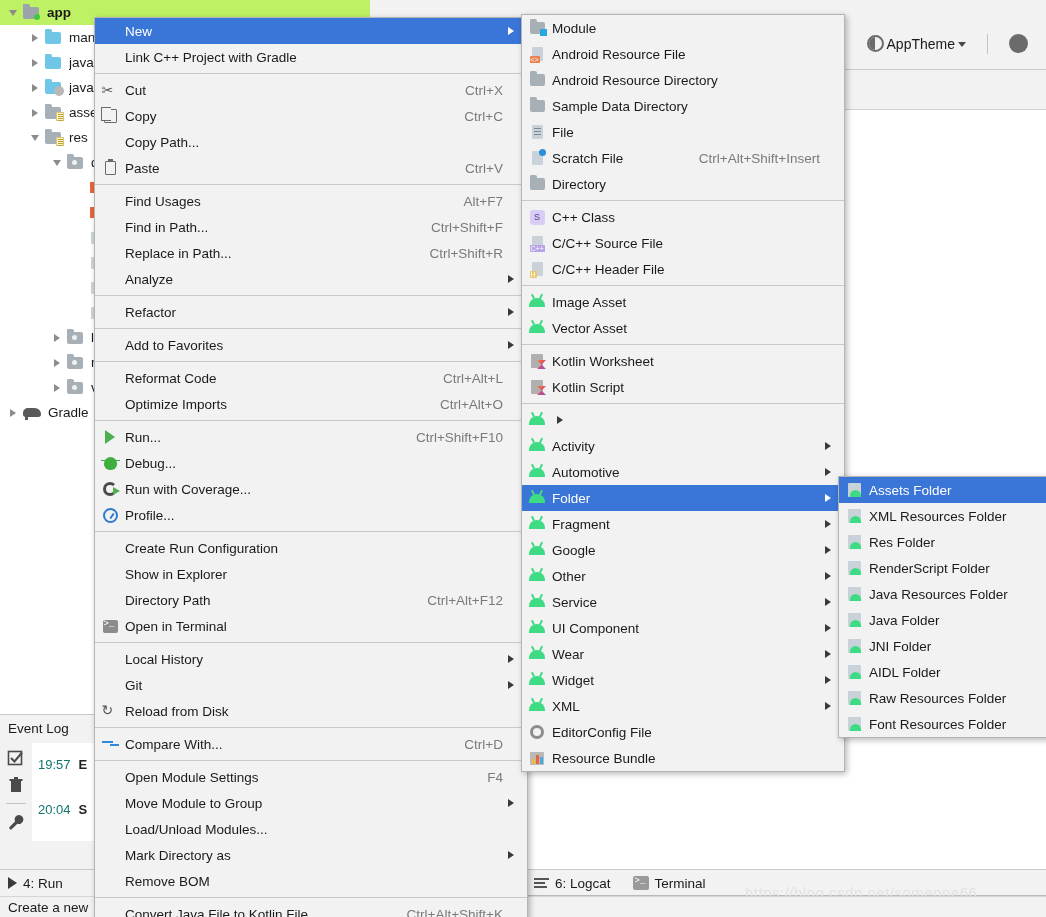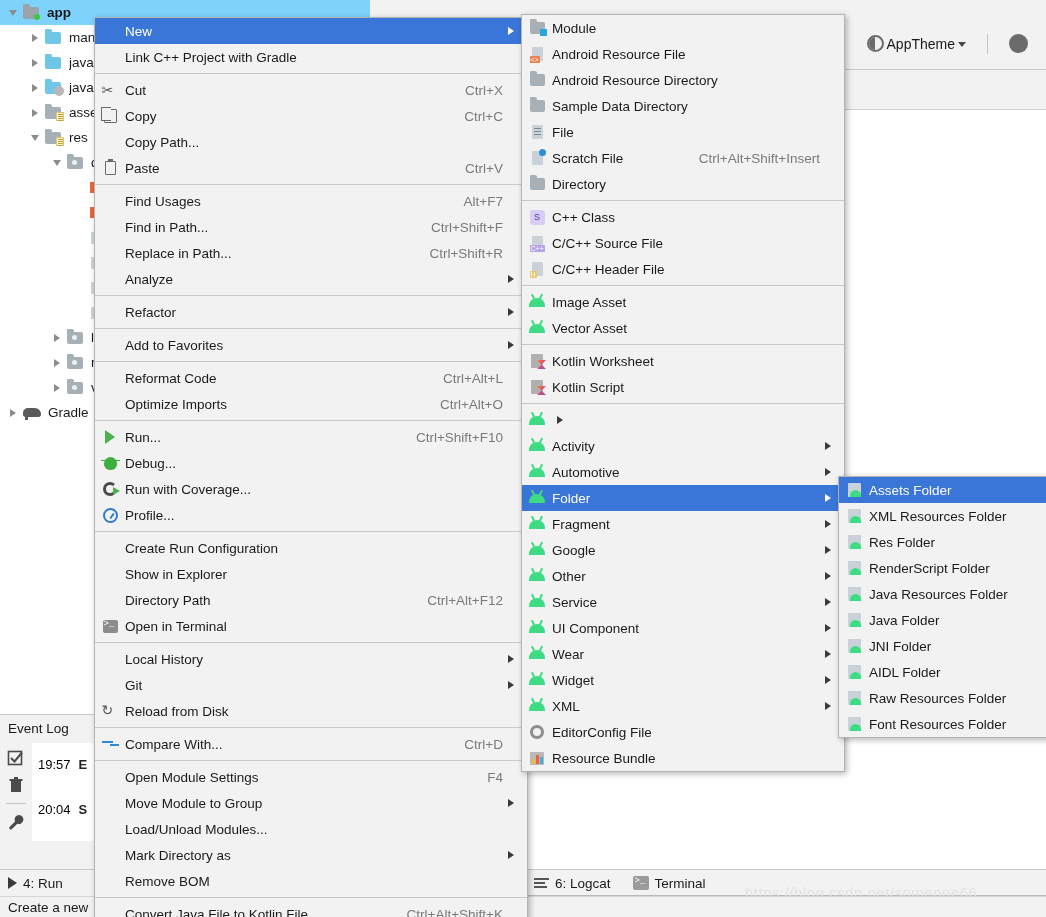--- a/index.html
+++ b/index.html
@@ -18,21 +18,21 @@
   .ide-bg { position:absolute; inset:0; background:#ffffff; }
 
   .project-tree {
     position:absolute; left:0; top:0; width:370px; height:714px;
     background:#ffffff;
   }
   .tree-row {
     position:absolute; left:0; height:25px; width:370px;
     display:flex; align-items:center; font-size:13.5px;
   }
-  .tree-row.sel { background:#7dd3fc; }
+  .tree-row.sel { background:#bef264; }
   .tw { width:18px; display:flex; justify-content:center; align-items:center; }
   .tw .arrow-r { width:0;height:0;border-left:6px solid #8c8c8c;border-top:4px solid transparent;border-bottom:4px solid transparent; }
   .tw .arrow-d { width:0;height:0;border-top:6px solid #8c8c8c;border-left:4px solid transparent;border-right:4px solid transparent; }
   .fico { width:20px; height:16px; position:relative; margin-right:5px; flex:none;}
   .folder-shape { position:absolute; left:1px; top:2px; width:16px; height:12px; border-radius:1px 2px 2px 2px; }
   .folder-shape::before{content:"";position:absolute;left:0;top:-3px;width:7px;height:4px;border-radius:1px 2px 0 0;background:inherit;}
   .fc-blue .folder-shape{background:#6fc6e6;}
   .fc-gray .folder-shape{background:#a6b0b6;}
   .fc-dark .folder-shape{background:#9aa4aa;}
   .badge-dot{position:absolute;right:2px;bottom:1px;width:6px;height:6px;border-radius:50%;background:#3ec93e;}
@@ -82,21 +82,21 @@
   .eventlog-panel{
     position:absolute;left:0;top:714px;width:286px;height:155px;background:#f2f2f2;
     border-top:1px solid #c9c9c9;
   }
   .eventlog-title{padding:6px 8px;font-size:13.5px;color:#1a1a1a;}
   .el-side{position:absolute;left:0;top:28px;width:32px;bottom:0;display:flex;flex-direction:column;align-items:center;padding-top:6px;gap:9px;}
   .el-ico{width:18px;height:18px;color:#4a4a4a;}
   .el-sep{width:20px;height:1px;background:#c4c4c4;}
   .el-body{position:absolute;left:32px;top:28px;right:0;bottom:28px;background:#ffffff;padding:4px 6px;font-size:13px;}
   .el-line{display:flex;gap:8px;height:27px;align-items:center;}
-  .el-time{color:#000000;}
+  .el-time{color:#0f766e;}
   .el-msg{color:#222;font-weight:bold;}
 
   .status-run{
     position:absolute;left:0;top:869px;width:95px;height:27px;background:#f2f2f2;
     display:flex;align-items:center;gap:6px;padding-left:8px;border-top:1px solid #c9c9c9;
   }
   .run-tri{width:0;height:0;border-left:9px solid #3a3a3a;border-top:6px solid transparent;border-bottom:6px solid transparent;}
   .status-bar{
     position:absolute;left:0;top:896px;width:1046px;height:21px;background:#f2f2f2;
     display:flex;align-items:center;padding-left:8px;font-size:13.5px;border-top:1px solid #d6d6d6;

